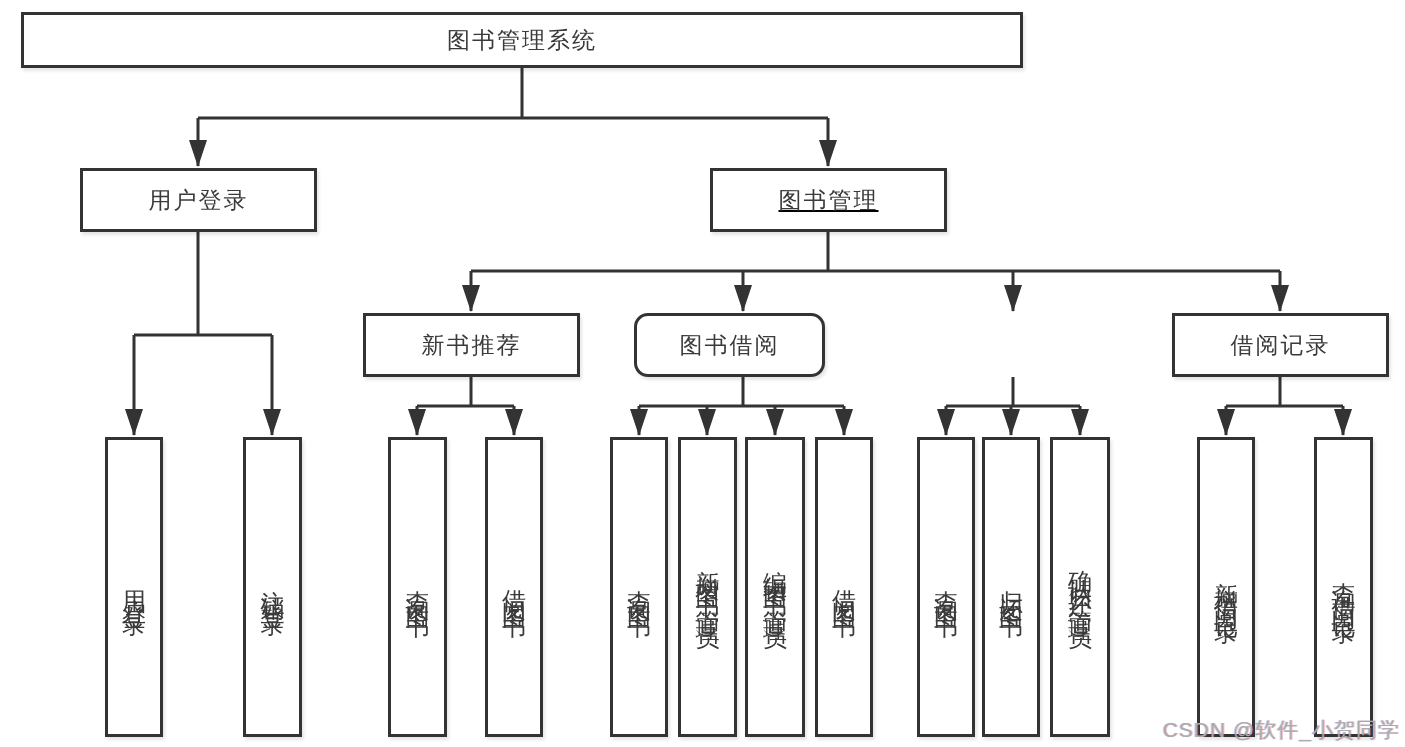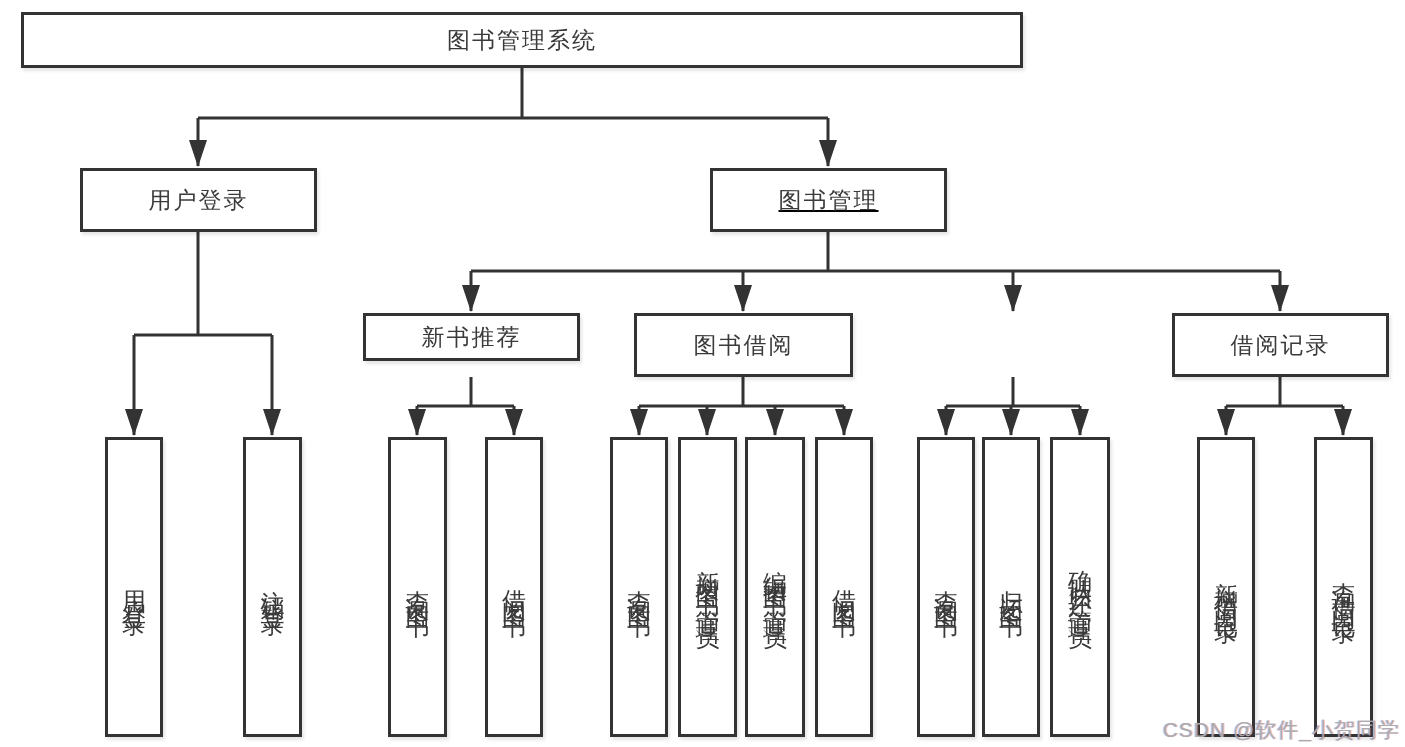--- a/index.html
+++ b/index.html
@@ -44,22 +44,22 @@
     letter-spacing: 8px;
     color: #3a3a3a;
     line-height: 1;
   }
   
   #n-root            { left: 21px;   top: 12px;  width: 1002px; height: 56px; }
   
   #n-user-login      { left: 80px;   top: 168px; width: 237px;  height: 64px; }
   #n-book-mgmt       { left: 710px;  top: 168px; width: 237px;  height: 64px; text-decoration: underline; }
   
-  #n-new-book-rec    { left: 363px;  top: 313px; width: 217px;  height: 48px; }
-  #n-book-borrow     { left: 634px;  top: 313px; width: 219px;  height: 64px; }
+  #n-new-book-rec    { left: 363px;  top: 313px; width: 217px;  height: 64px; }
+  #n-book-borrow     { left: 634px;  top: 313px; width: 191px;  height: 64px; border-radius: 14px; }
   #n-current-borrow  { left: 904px;  top: 313px; width: 218px;  height: 64px; }
   #n-borrow-record   { left: 1172px; top: 313px; width: 217px;  height: 64px; }
   
   #n-leaf-user-login     { left: 105px;  top: 437px; width: 58px; height: 300px; }
   #n-leaf-logout         { left: 243px;  top: 437px; width: 59px; height: 300px; }
   #n-leaf-query-book-a   { left: 388px;  top: 437px; width: 59px; height: 300px; }
   #n-leaf-borrow-book-a  { left: 485px;  top: 437px; width: 58px; height: 300px; }
   #n-leaf-query-book-b   { left: 610px;  top: 437px; width: 58px; height: 300px; }
   #n-leaf-add-book       { left: 678px;  top: 437px; width: 59px; height: 300px; }
   #n-leaf-edit-book      { left: 745px;  top: 437px; width: 60px; height: 300px; }

